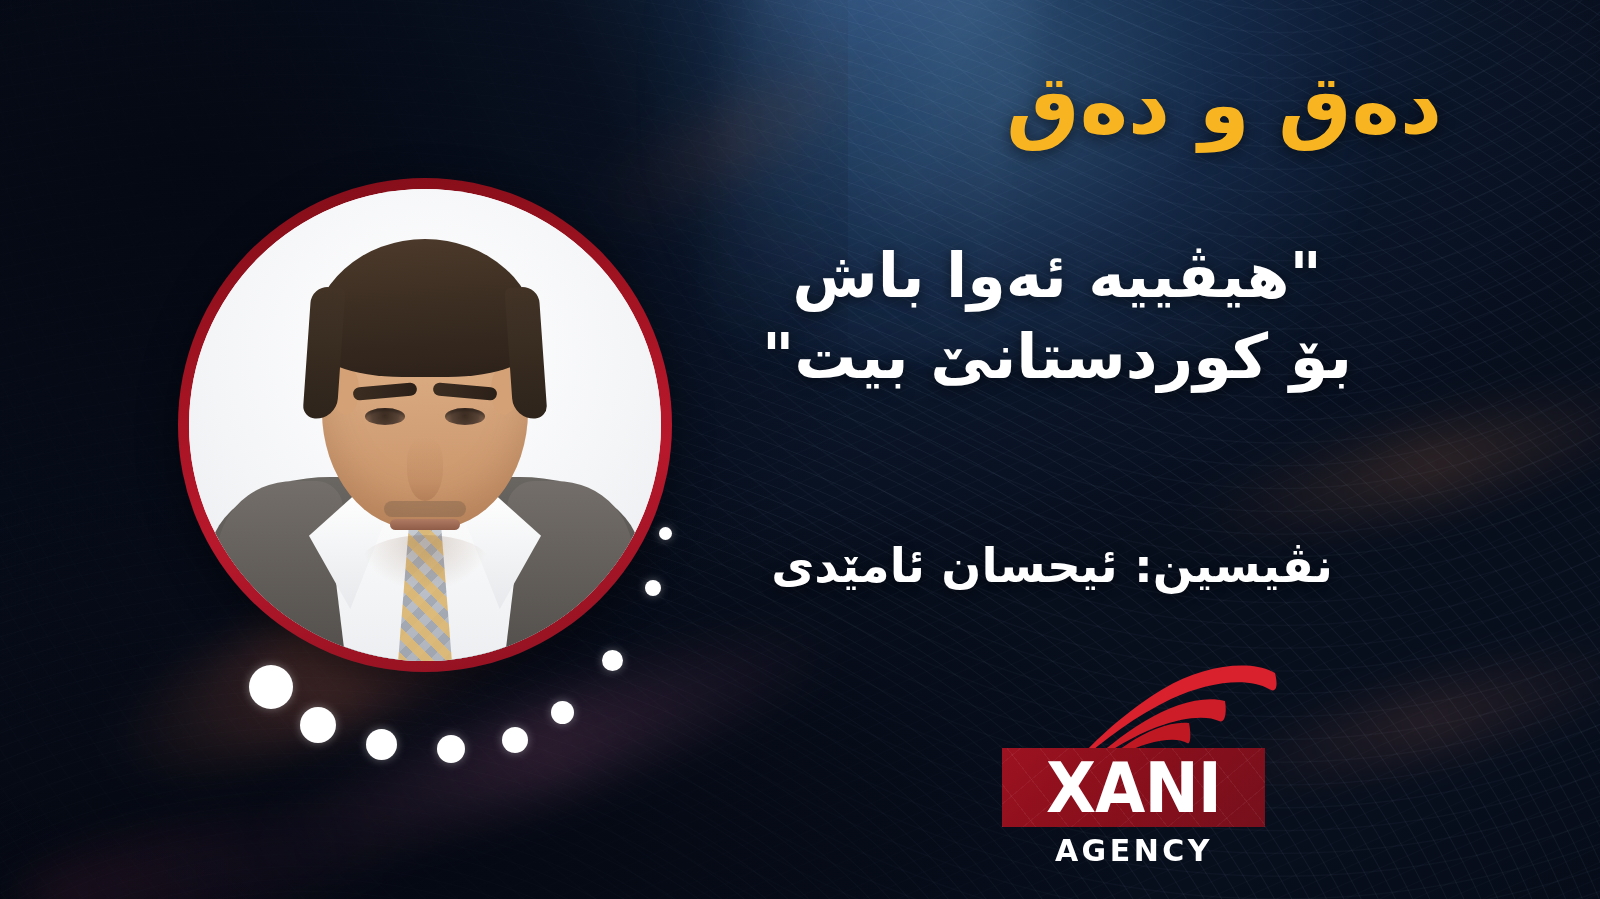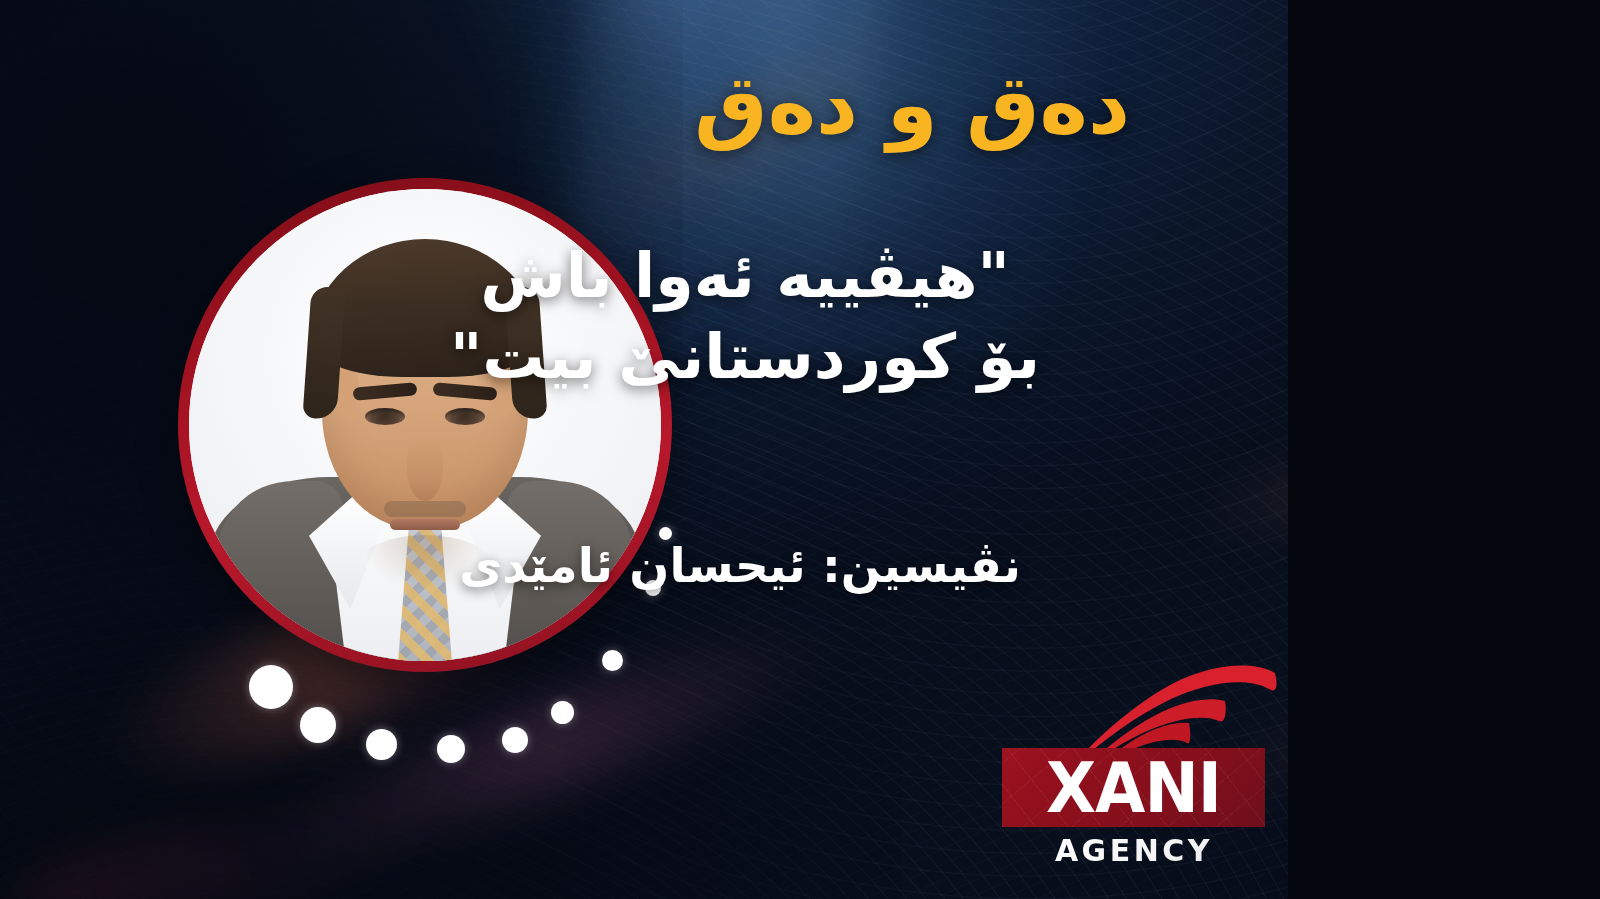--- a/index.html
+++ b/index.html
@@ -5,21 +5,21 @@
 <style>
   html, body {
     margin: 0;
     padding: 0;
     background: #05070e;
   }
   * { box-sizing: border-box; }
 
   .stage {
     position: relative;
-    width: 1288px;
+    width: 1600px;
     height: 899px;
     overflow: hidden;
     font-family: "DejaVu Sans", "Liberation Sans", sans-serif;
     background: #0a1325;
   }
 
   
   .bg-base {
     position: absolute; inset: 0;
     background:

